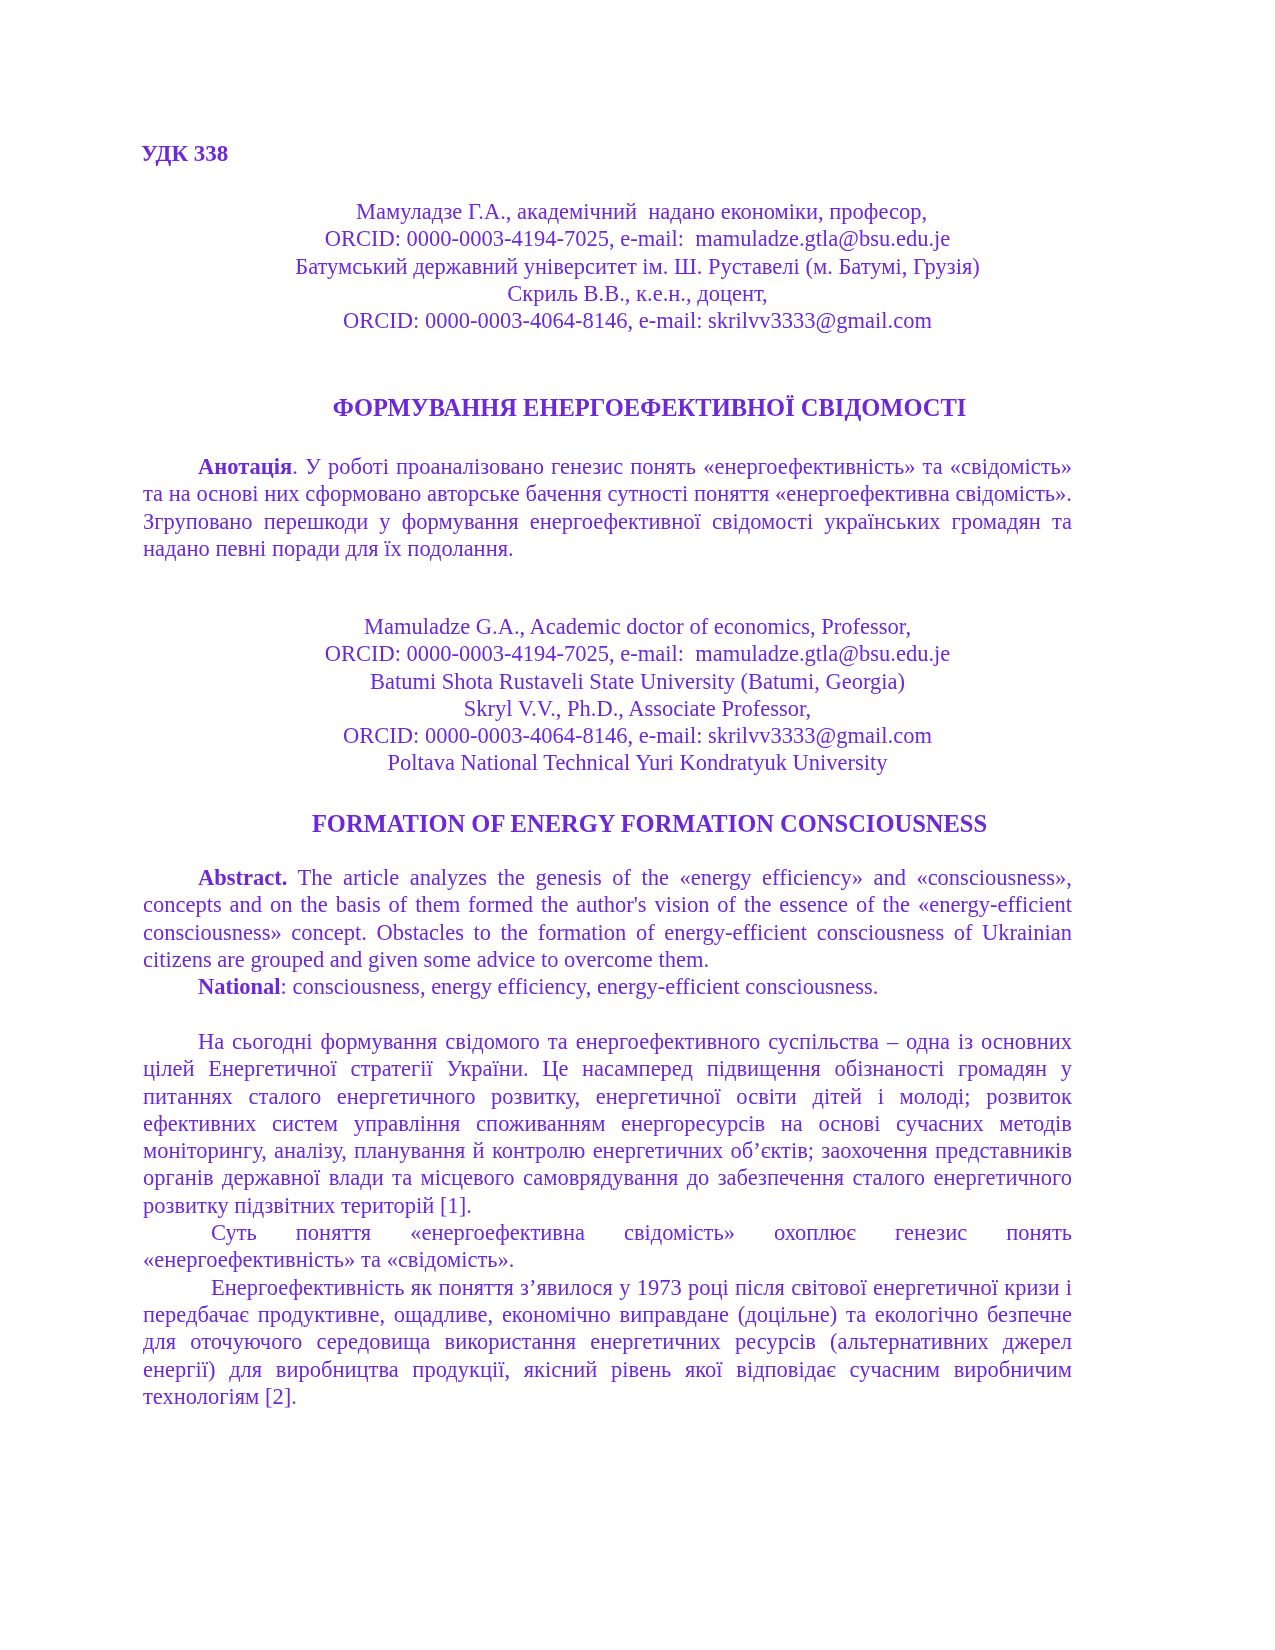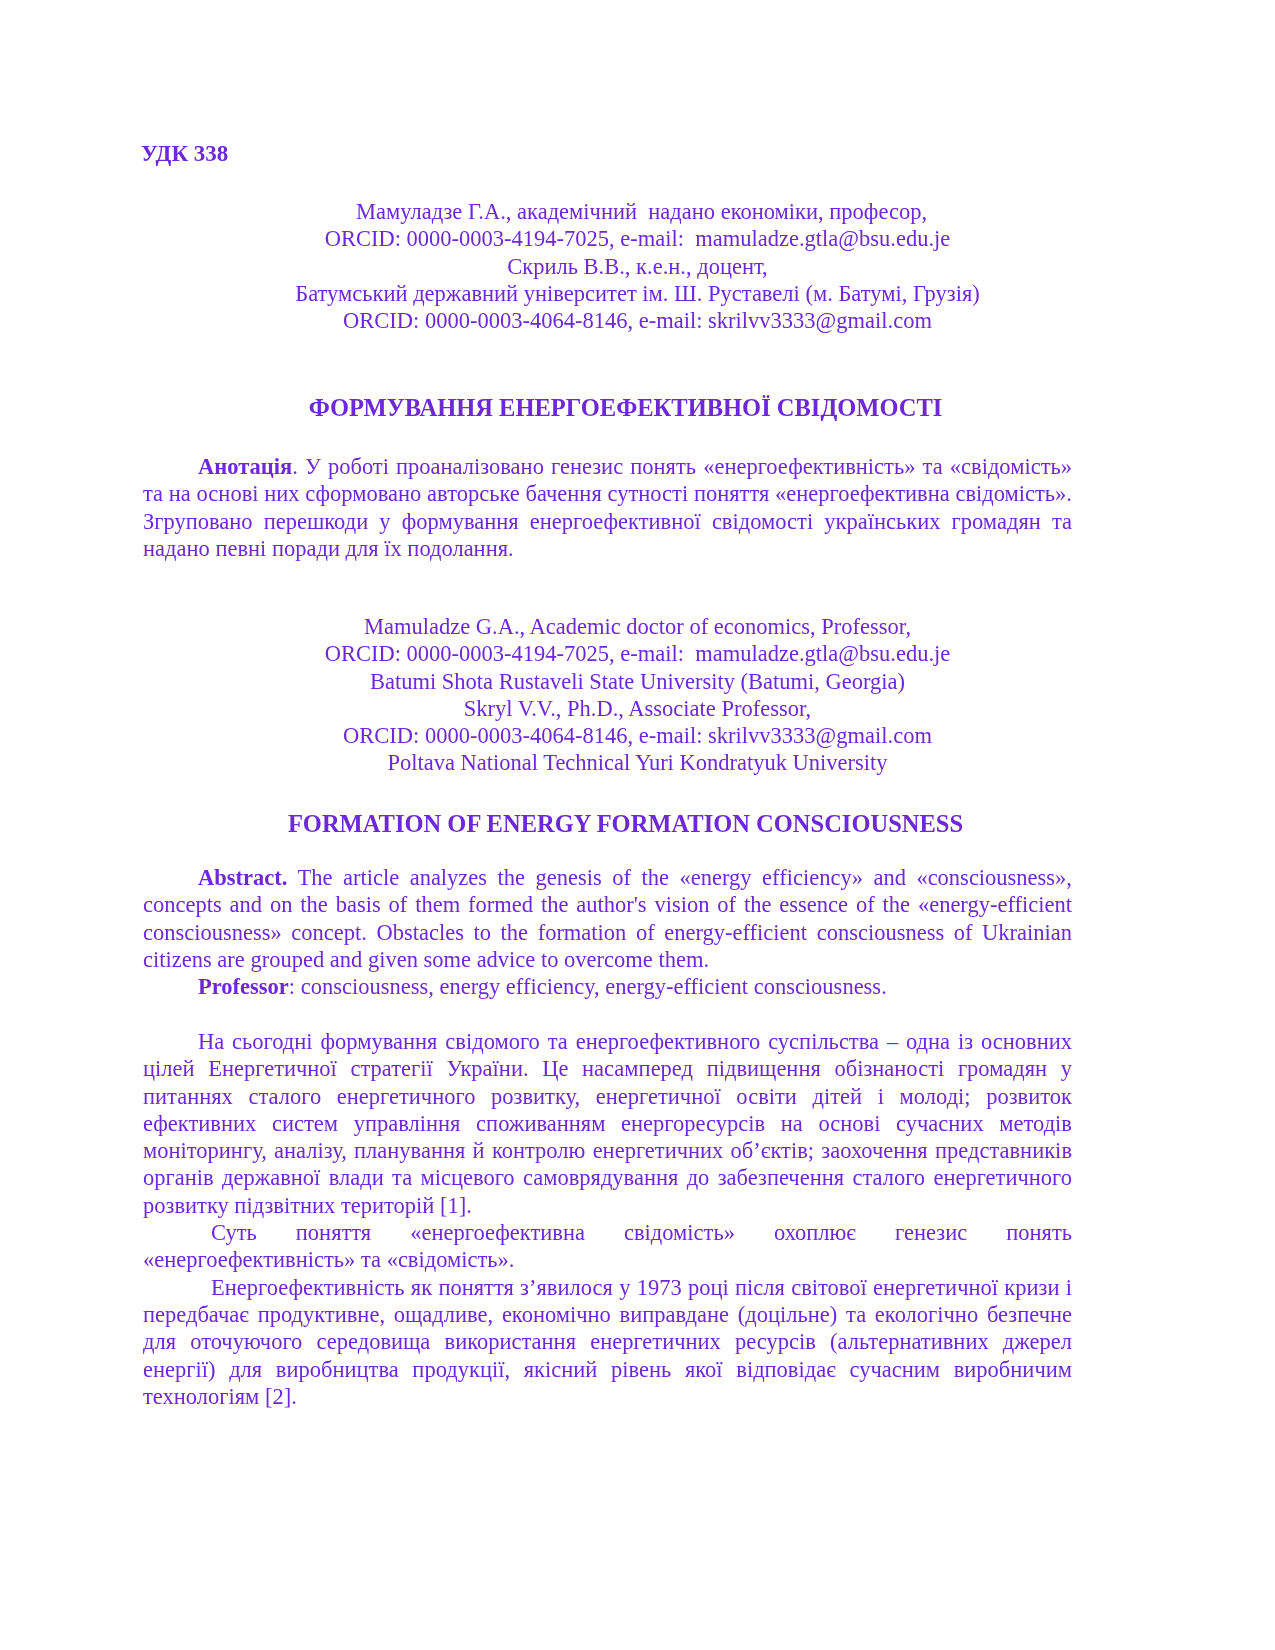--- a/index.html
+++ b/index.html
@@ -8,21 +8,21 @@
     position: absolute; left: 0; top: 0; width: 1275px; height: 1650px;
     font-family: "Liberation Serif", "DejaVu Serif", serif;
     color: #6d28d9; font-size: 22.5px; line-height: 27.3px; padding-left: 46px;
   }
   .udk { position: absolute; left: 141px; top: 140px; font-weight: bold; font-size: 23px; }
   .authors { position: absolute; left: 140px; width: 995px; text-align: center; }
   .authors div { white-space: pre; }
   .authors-ua { top: 198px; }
   .authors-en { top: 613px; }
   .a-line-1 { padding-left: 8px; }
-  .title { position: absolute; left: 128px; width: 995px; text-align: center; font-weight: bold; font-size: 24.5px; }
+  .title { position: absolute; left: 152px; width: 995px; text-align: center; font-weight: bold; font-size: 24.5px; }
   .title-ua { top: 394px; }
   .title-en { top: 810px; }
   .block { position: absolute; left: 143px; width: 929px; text-align: justify; }
   .block p { margin: 0; }
   .indent { text-indent: 55px; }
   .last-left { text-align-last: left; }
   b { font-weight: bold; }
   .abstract-ua { top: 453px; }
   .abstract-en { top: 864px; }
   .main { top: 1028px; }
@@ -31,22 +31,22 @@
 </head>
 <body>
 
 <div class="page">
 
   <div class="udk">УДК 338</div>
 
   <div class="authors authors-ua">
     <div class="a-line-1">Мамуладзе Г.А., академічний  надано економіки, професор,</div>
     <div>ORCID: 0000-0003-4194-7025, e-mail:  mamuladze.gtla@bsu.edu.je</div>
+    <div>Батумський державний університет ім. Ш. Руставелі (м. Батумі, Грузія)</div>
     <div>Скриль В.В., к.е.н., доцент,</div>
-    <div>Батумський державний університет ім. Ш. Руставелі (м. Батумі, Грузія)</div>
     <div>ORCID: 0000-0003-4064-8146, e-mail: skrilvv3333@gmail.com</div>
   </div>
 
   <div class="title title-ua">ФОРМУВАННЯ ЕНЕРГОЕФЕКТИВНОЇ СВІДОМОСТІ</div>
 
   <div class="block abstract-ua">
     <p class="indent last-left"><b>Анотація</b><span>. У роботі проаналізовано генезис понять «енергоефективність» та «свідомість» та на основі них сформовано авторське бачення сутності поняття «енергоефективна свідомість». Згруповано перешкоди у формування енергоефективної свідомості українських громадян та надано певні поради для їх подолання.</span></p>
   </div>
 
   <div class="authors authors-en">
@@ -55,21 +55,21 @@
     <div>Batumi Shota Rustaveli State University (Batumi, Georgia)</div>
     <div>Skryl V.V., Ph.D., Associate Professor,</div>
     <div>ORCID: 0000-0003-4064-8146, e-mail: skrilvv3333@gmail.com</div>
     <div>Poltava National Technical Yuri Kondratyuk University</div>
   </div>
 
   <div class="title title-en">FORMATION OF ENERGY FORMATION CONSCIOUSNESS</div>
 
   <div class="block abstract-en">
     <p class="indent last-left"><b>Abstract.</b><span> The article analyzes the genesis of the «energy efficiency» and «consciousness», concepts and on the basis of them formed the author's vision of the essence of the «energy-efficient consciousness» concept. Obstacles to the formation of energy-efficient consciousness of Ukrainian citizens are grouped and given some advice to overcome them.</span></p>
-    <p class="indent last-left"><b>Professor</b><span>: consciousness, energy efficiency, energy-efficient consciousness.</span></p>
+    <p class="indent last-left"><b>National</b><span>: consciousness, energy efficiency, energy-efficient consciousness.</span></p>
   </div>
 
   <div class="block main">
     <p class="indent last-left">На сьогодні формування свідомого та енергоефективного суспільства – одна із основних цілей Енергетичної стратегії  України. Це насамперед підвищення обізнаності громадян у питаннях сталого енергетичного розвитку, енергетичної освіти дітей і молоді;  розвиток ефективних систем управління споживанням енергоресурсів на основі сучасних методів моніторингу, аналізу, планування й контролю енергетичних об’єктів; заохочення представників органів державної влади та місцевого самоврядування до забезпечення сталого енергетичного розвитку підзвітних територій [1].</p>
     <p class="indent-big last-left">Суть поняття «енергоефективна свідомість» охоплює генезис понять «енергоефективність» та «свідомість».</p>
     <p class="indent-big last-left">Енергоефективність як поняття з’явилося у 1973 році після світової енергетичної кризи і передбачає продуктивне, ощадливе, економічно виправдане (доцільне) та екологічно безпечне для оточуючого середовища використання енергетичних ресурсів (альтернативних джерел енергії) для виробництва продукції, якісний рівень якої відповідає сучасним виробничим технологіям [2].</p>
   </div>
 
 </div>
 

